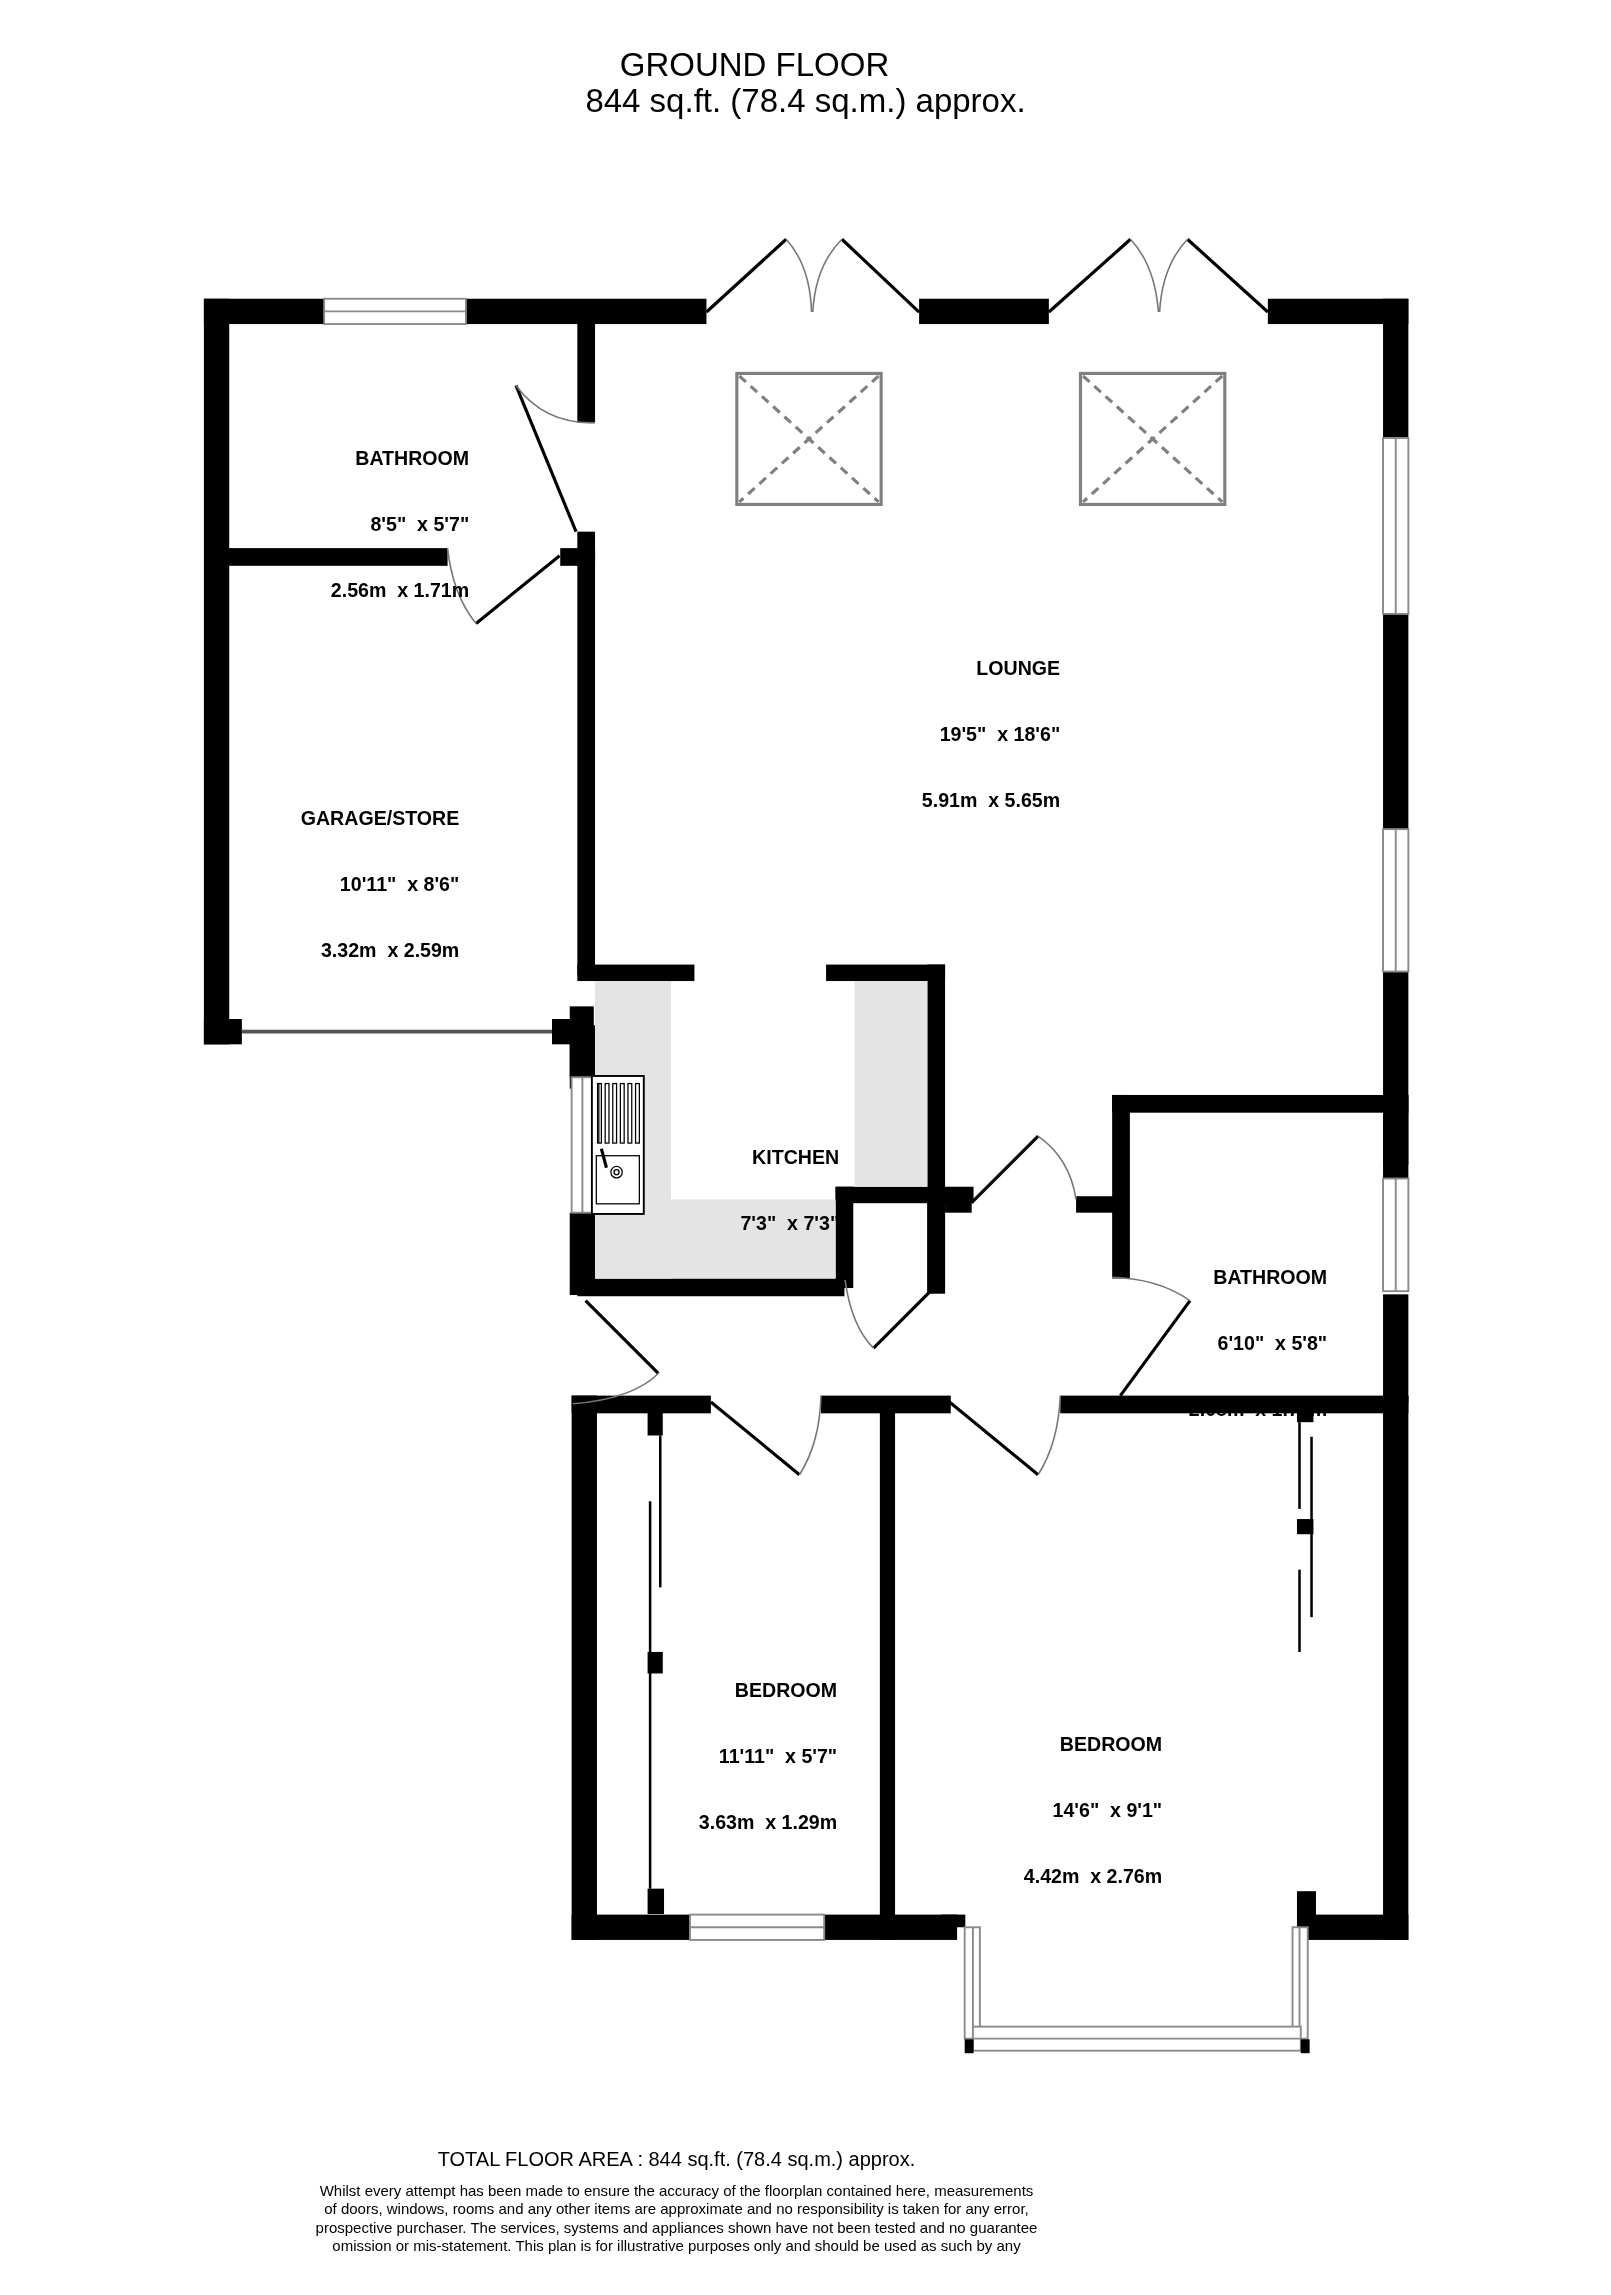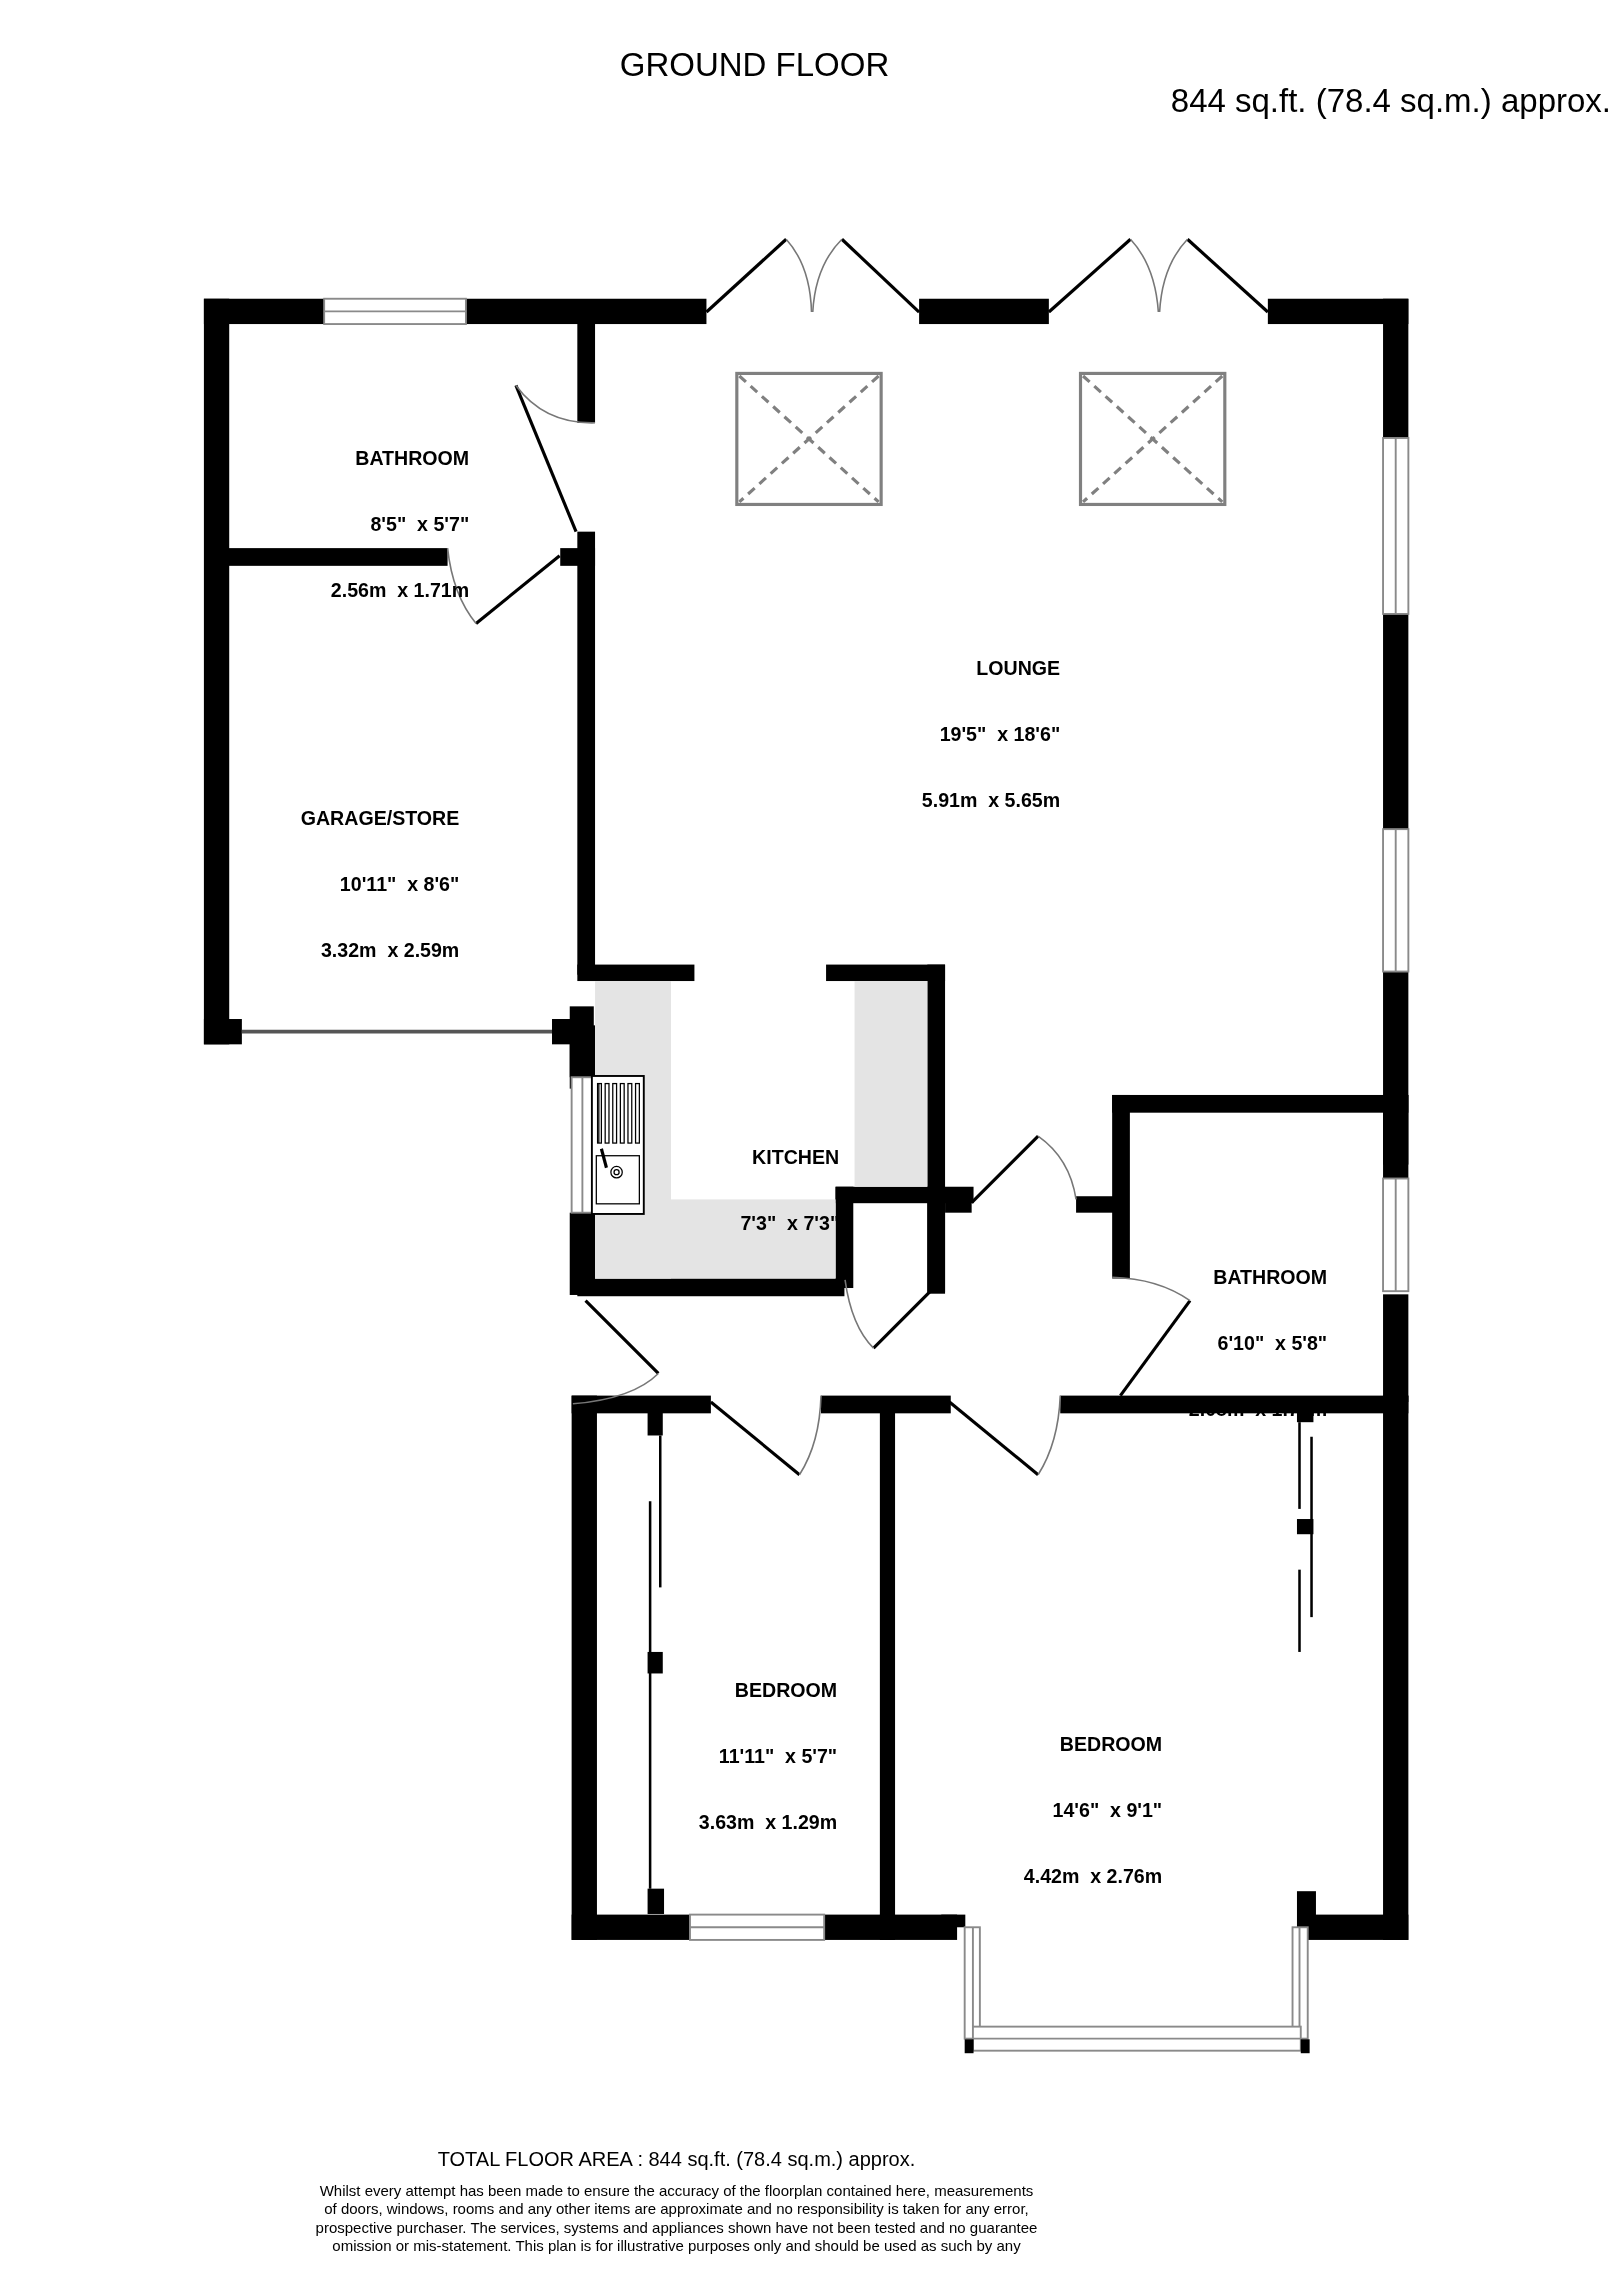--- a/index.html
+++ b/index.html
@@ -1,20 +1,20 @@
 <!DOCTYPE html>
 <html style="font-size:10px"><head>
 <meta charset="utf-8">
 <style>
   html, body { margin: 0; padding: 0; background: #ffffff; }
   body { width: 1611px; height: 2295px; position: relative; overflow: hidden; font-family: "Liberation Sans", sans-serif; color: #000; }
   .plan { position: absolute; left: 0; top: 0; width: 1611px; height: 2295px; }
   .title { position: absolute; left: 0; width: 1611px; text-align: center; font-family: "Liberation Sans", sans-serif; }
   .title-main { top: 46px; font-size: 33px; left: -51px; }
-  .title-sub { top: 82px; font-size: 33px; left: 0px; transform: scaleX(1.0); text-align: right; }
+  .title-sub { top: 82px; font-size: 33px; left: 0px; transform: scaleX(1.0); }
   .label { position: absolute; text-align: right; font-family: "Liberation Sans", sans-serif; font-weight: bold; font-size: 19.6px; line-height: 22px; transform: translateX(-50%); white-space: pre; }
   .label span { display: block; }
   .footer { position: absolute; left: 0; width: 1353px; text-align: center; font-family: "Liberation Sans", sans-serif; }
   .total { top: 2148px; font-size: 20px; }
   .disc { top: 2182px; font-size: 15px; line-height: 18.4px; }
   .disc span { display: block; }
   .wall { fill: #000; }
   .win { fill: #fff; stroke: #8a8a8a; stroke-width: 3; }
   .winline { stroke: #8a8a8a; stroke-width: 3; }
   .door { stroke: #000; stroke-width: 5; fill: none; }

